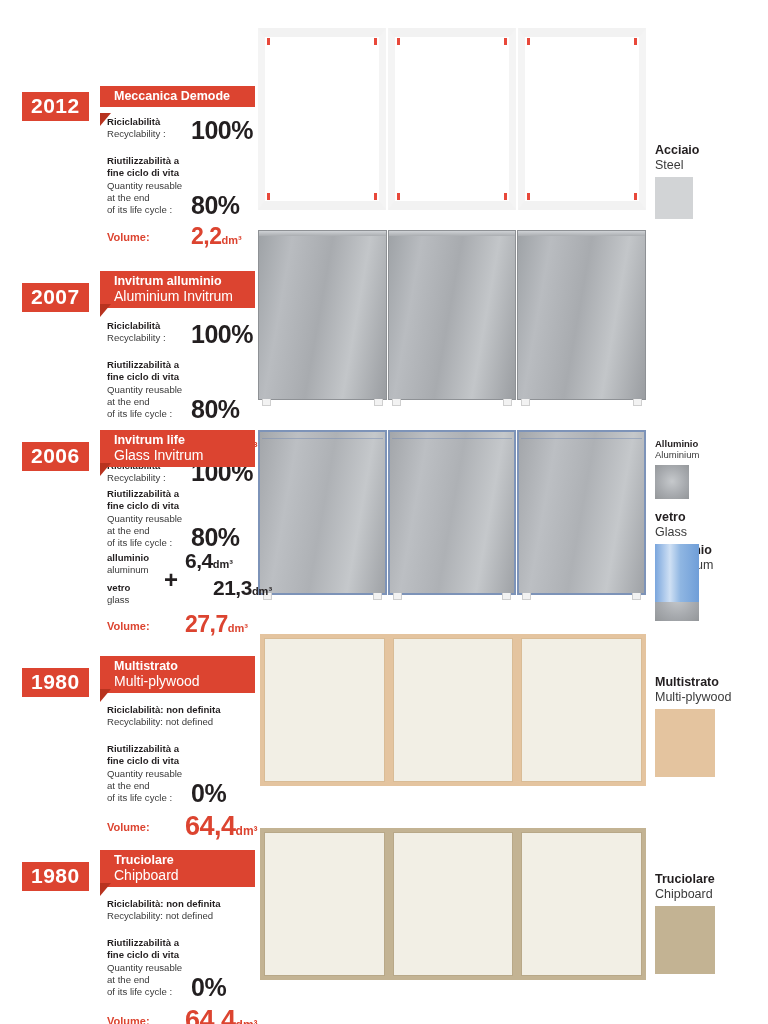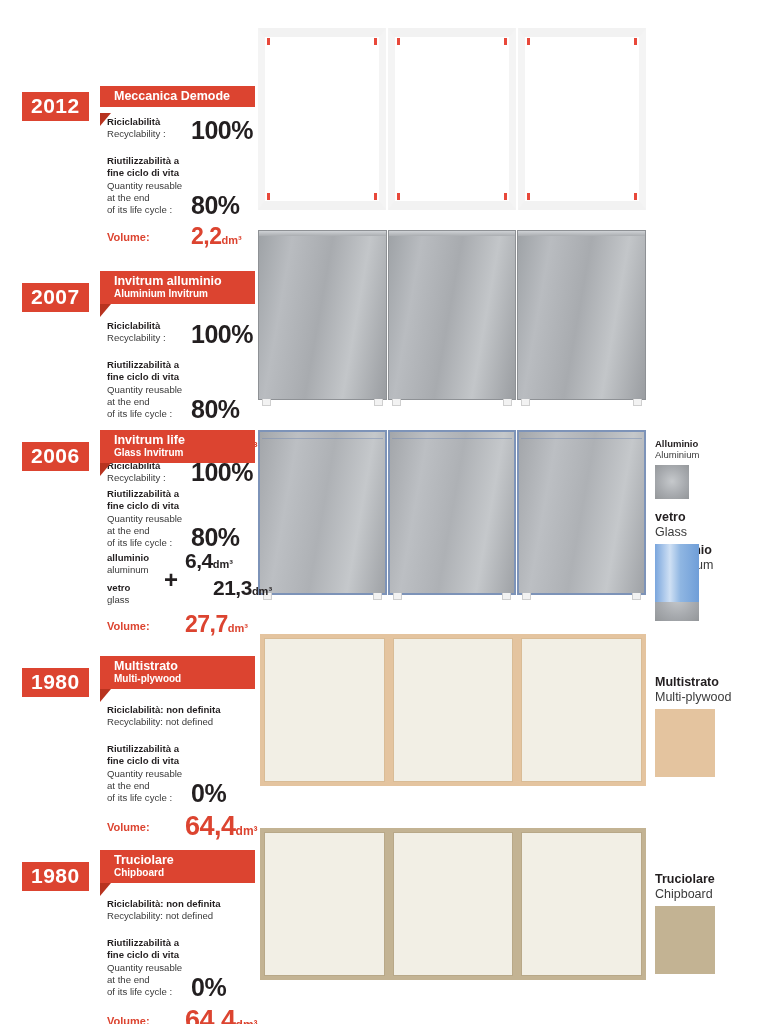--- a/index.html
+++ b/index.html
@@ -34,21 +34,21 @@
     border-bottom: 13px solid transparent;
   }
 
   .banner {
     position: absolute; left: 78px; top: 0;
     background: #DC4430; color: #ffffff;
     padding: 3px 10px 4px 14px;
     z-index: 2; min-width: 155px;
   }
   .banner .b1 { font-size: 12.5px; font-weight: bold; line-height: 1.15; white-space: nowrap; }
-  .banner .b2 { font-size: 10px; font-weight: bold; line-height: 1.15; white-space: nowrap; }
+  .banner .b2 { font-size: 14px; font-weight: normal; line-height: 1.15; white-space: nowrap; }
 
   
   .specs { position: absolute; left: 85px; width: 175px; }
   .spec-grp { position: relative; }
   .lbl-it { font-size: 9.6px; font-weight: bold; color: #231f20; line-height: 1.28; white-space: nowrap; }
   .lbl-en { font-size: 9.6px; font-weight: normal; color: #3a3a3a; line-height: 1.28; white-space: nowrap; }
   .bignum {
     position: absolute; font-weight: bold; color: #231f20;
     font-size: 25px; line-height: 1; letter-spacing: -0.5px;
   }
@@ -172,20 +172,25 @@
         </div>
         <div class="spec-grp" style="height:26px;margin-top:8px;">
           <div class="vol-label" style="left:0;top:7px;">Volume:</div>
           <div class="vol-value" style="left:84px;top:0;">
             <span>2,2</span><span class="unit">dm³</span>
           </div>
         </div>
       </div>
     </div>
 
+    <div class="legend" style="left:655px;top:143px;">
+      <div class="leg-it" style="font-size:12.5px;">Acciaio</div>
+      <div class="leg-en" style="font-size:12.5px;">Steel</div>
+      <div class="swatch" style="width:38px;height:42px;background:#d2d4d6;"></div>
+    </div>
   </div>
 
   <div class="row" style="top:225px;height:195px;">
 
     <div class="illus" style="left:258px;top:5px;width:388px;height:170px;">
       <div class="panelset">
         <div class="panel alu-panel">
           <span class="alu-top"></span>
           <span class="foot l"></span>
           <span class="foot r"></span>

